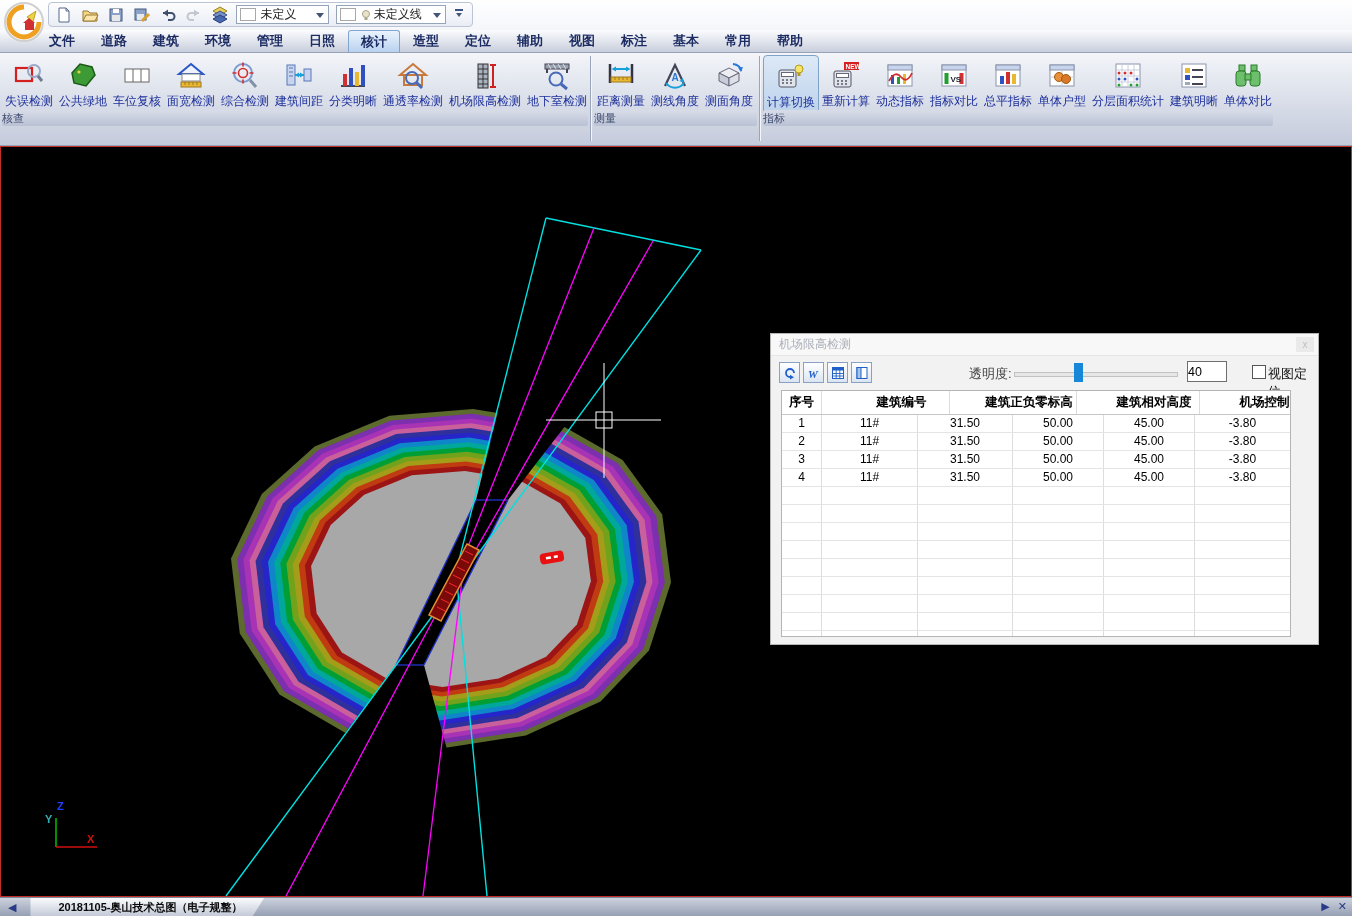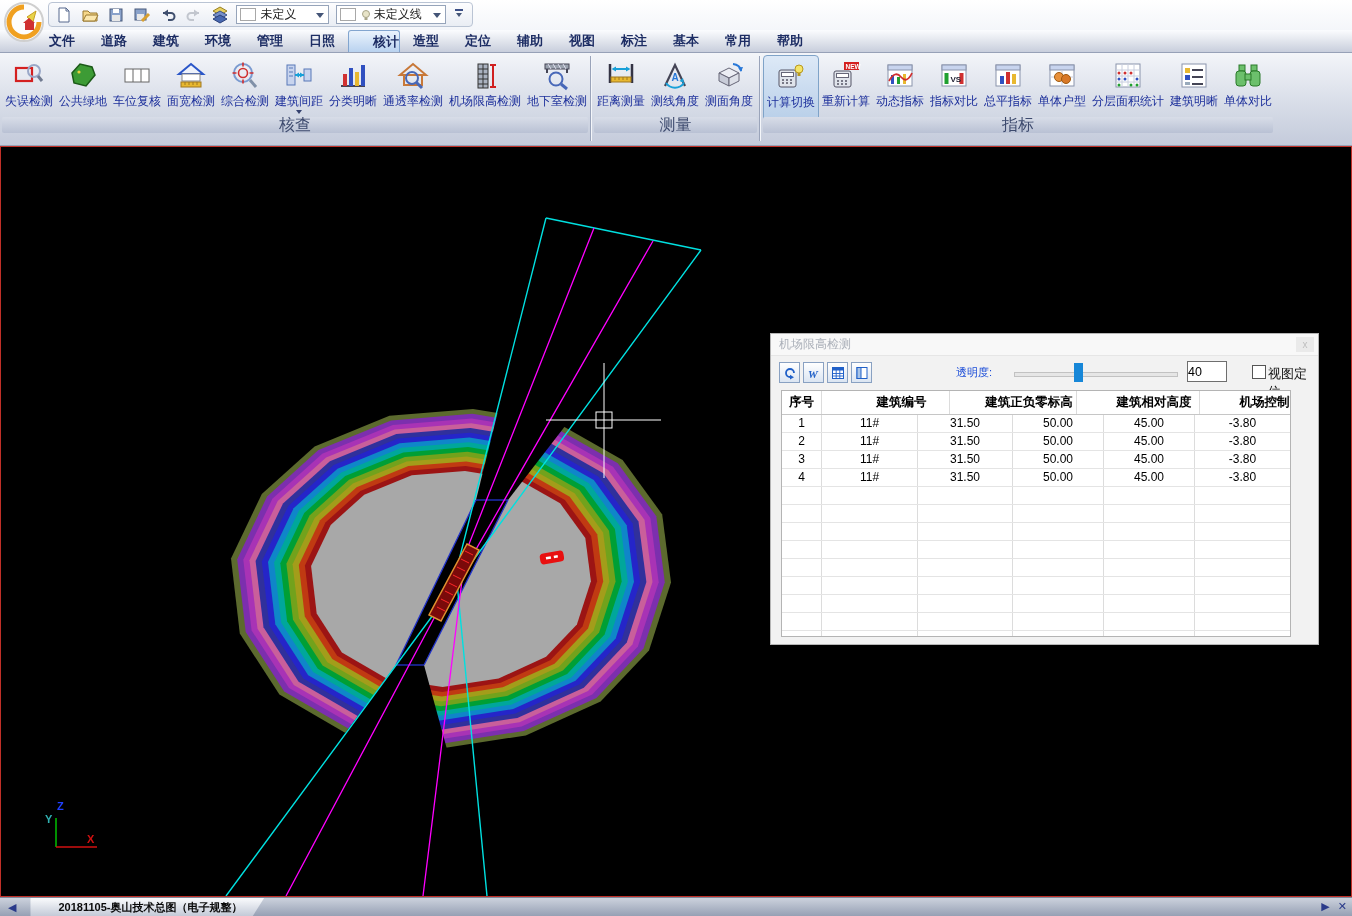--- a/index.html
+++ b/index.html
@@ -24,55 +24,55 @@
   .overflow{width:14px;height:20px;display:flex;flex-direction:column;align-items:center;justify-content:center;gap:1px;}
   .overflow .bar{width:8px;height:2px;background:#3c4f86;}
   .overflow .tri{margin:1px 0 0 0;border-width:3.5px;border-top-width:4px;}
 
   
   .tabrow{position:absolute;top:30px;left:0;width:1352px;height:23px;
           background:linear-gradient(#fbfcfe,#c8cedc);border-bottom:1px solid #97a1b7;
           display:flex;padding-left:36px;box-sizing:border-box;}
   .mtab{width:52px;text-align:center;line-height:22px;font-size:13px;font-weight:bold;color:#1d2d64;}
   .mtab.sel{background:linear-gradient(#eaf3fd,#b9d2ef);border:1px solid #82a5cf;border-bottom:none;
-            border-radius:3px 3px 0 0;line-height:21px;box-sizing:border-box;text-align:right;}
+            border-radius:3px 3px 0 0;line-height:21px;box-sizing:border-box;}
 
   
   .ribbon{position:absolute;top:53px;left:0;width:1352px;height:93px;
           background:linear-gradient(#f3f5f9,#d8dde8 55%,#c4cbdb);
           border-bottom:1px solid #98a2b6;box-sizing:border-box;}
   .rgroup{position:absolute;top:2px;display:flex;align-items:flex-start;}
   .rbtn{display:flex;flex-direction:column;align-items:center;padding:2px 3px 0 3px;
         min-width:48px;height:69px;box-sizing:border-box;}
   .rbtn.sel{background:linear-gradient(#dde9f7,#b7cee8);border:1px solid #7fa3c8;border-radius:4px;}
   .ricon{height:37px;display:flex;align-items:center;justify-content:center;}
   .rlabel{font-size:12px;color:#1c2f9b;white-space:nowrap;line-height:14px;}
   .drop-arrow{width:0;height:0;border:3.5px solid transparent;border-top:4px solid #33406e;margin-top:2px;}
-  .glabel{position:absolute;top:64px;height:16px;border-radius:2px;
-          background:linear-gradient(#d8dde8,#b9c1d4);color:#3d4a6e;font-size:16px;
-          text-align:center;line-height:16px;}
+  .glabel{position:absolute;top:57px;height:16px;border-radius:2px;
+          background:linear-gradient(#d8dde8,#b9c1d4);color:#3d4a6e;font-size:11px;
+          text-align:left;line-height:16px;}
   .vdiv{position:absolute;top:3px;height:85px;width:1px;background:#9aa4ba;border-right:1px solid #f4f6fa;}
 
   
   .canvas{position:absolute;top:146px;left:0;width:1350px;height:749px;
           background:#000;border:1px solid #c03028;}
 
   
   .dialog{position:absolute;left:770px;top:333px;width:549px;height:312px;
           background:#f2f2f2;border:1px solid #b5b5b5;box-shadow:3px 3px 7px rgba(0,0,0,.5);
           box-sizing:border-box;z-index:100;}
   .dtitle{height:21px;background:#f8f8f8;color:#abb0b9;font-size:12px;
           line-height:21px;padding-left:8px;border-bottom:1px solid #e6e6e6;}
   .dclose{position:absolute;right:4px;top:3px;width:18px;height:15px;background:#eaeaea;
           color:#bfbfbf;text-align:center;font-size:10px;line-height:15px;}
   .dtools{position:absolute;top:25px;left:8px;width:533px;height:27px;}
   .dtbtn{position:absolute;top:3px;width:21px;height:21px;border:1px solid #89a1c2;
          background:linear-gradient(#ffffff,#dbe5f2);display:flex;align-items:center;
          justify-content:center;box-sizing:border-box;}
-  .lbl-trans{position:absolute;left:177px;top:6px;font-size:11px;color:#1d4ed8;}
+  .lbl-trans{position:absolute;left:190px;top:6px;font-size:13px;color:#404040;}
   .slider{position:absolute;left:235px;top:0;width:162px;height:27px;}
   .strack{position:absolute;left:0;top:13px;width:162px;height:3px;background:#e6e6e6;
           border:1px solid #c2c2c2;}
   .sthumb{position:absolute;left:60px;top:4px;width:9px;height:19px;background:#1787d8;}
   .dinput{position:absolute;left:408px;top:2px;width:38px;height:19px;border:1px solid #6e6e6e;
           background:#fff;font-size:12.5px;padding:0 0 0 0;font-family:inherit;}
   .dcheck{position:absolute;left:473px;top:6px;width:12px;height:12px;border:1px solid #555;background:#fff;}
   .lbl-check{position:absolute;left:489px;top:6px;font-size:13px;color:#111;}
   .dtable{position:absolute;left:10px;top:56px;width:510px;height:247px;background:#fff;
           border:1px solid #b4b4b4;overflow:hidden;box-sizing:border-box;}

